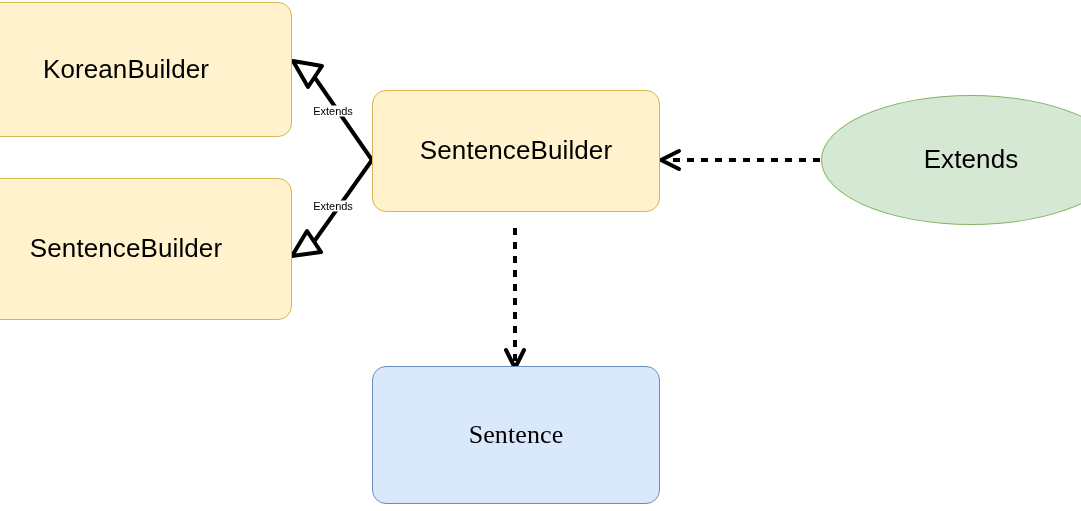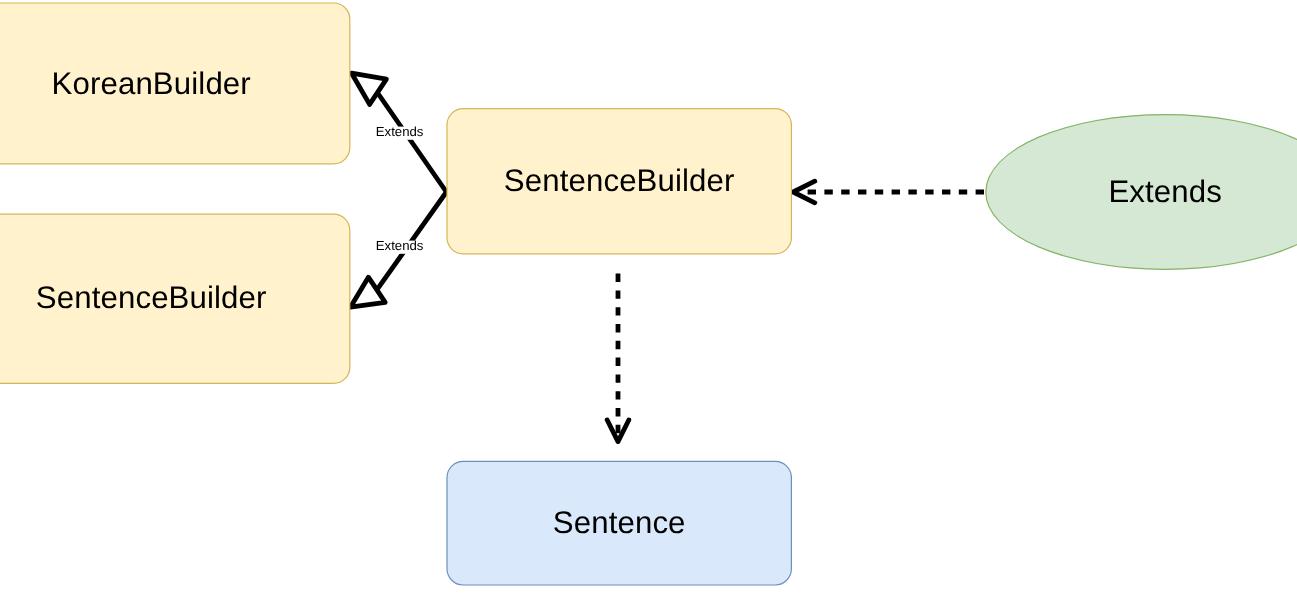--- a/index.html
+++ b/index.html
@@ -68,21 +68,21 @@
   #node-korean-builder {
     left: -40px;  top: 2px;    width: 332px; height: 135px;
   }
   #node-english-builder {
     left: -40px;  top: 178px;  width: 332px; height: 142px;
   }
   #node-sentence-builder {
     left: 372px;  top: 90px;   width: 288px; height: 122px;
   }
   #node-sentence {
-    left: 372px;  top: 384px;  width: 288px; height: 104px;
+    left: 372px;  top: 366px;  width: 288px; height: 138px; font-family: Liberation Serif, serif;
   }
   #node-client {
     left: 821px;  top: 95px;   width: 300px; height: 130px;
   }
   #label-extends-korean  { left: 333px; top: 111px; }
   #label-extends-english { left: 333px; top: 206px; }
 </style>
 </head>
 <body>
 

